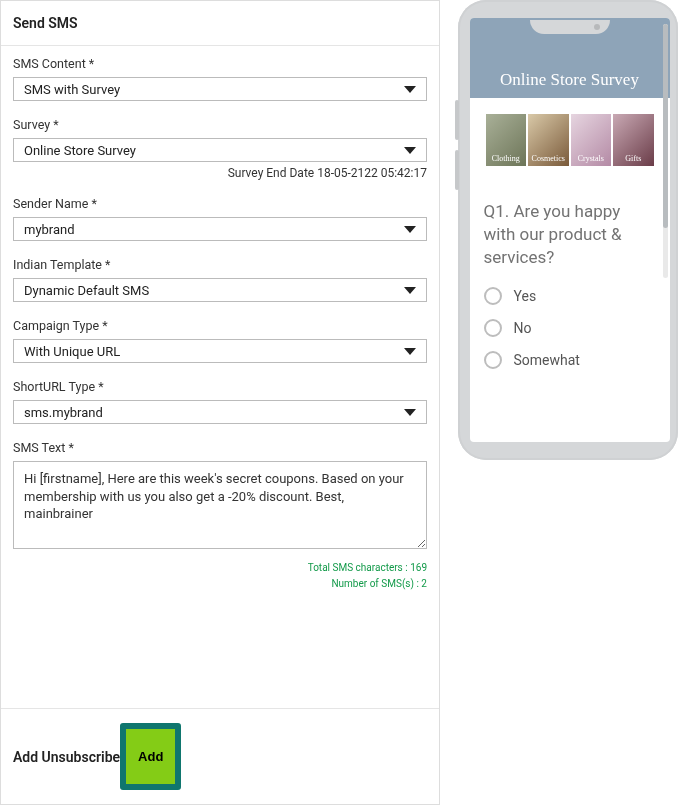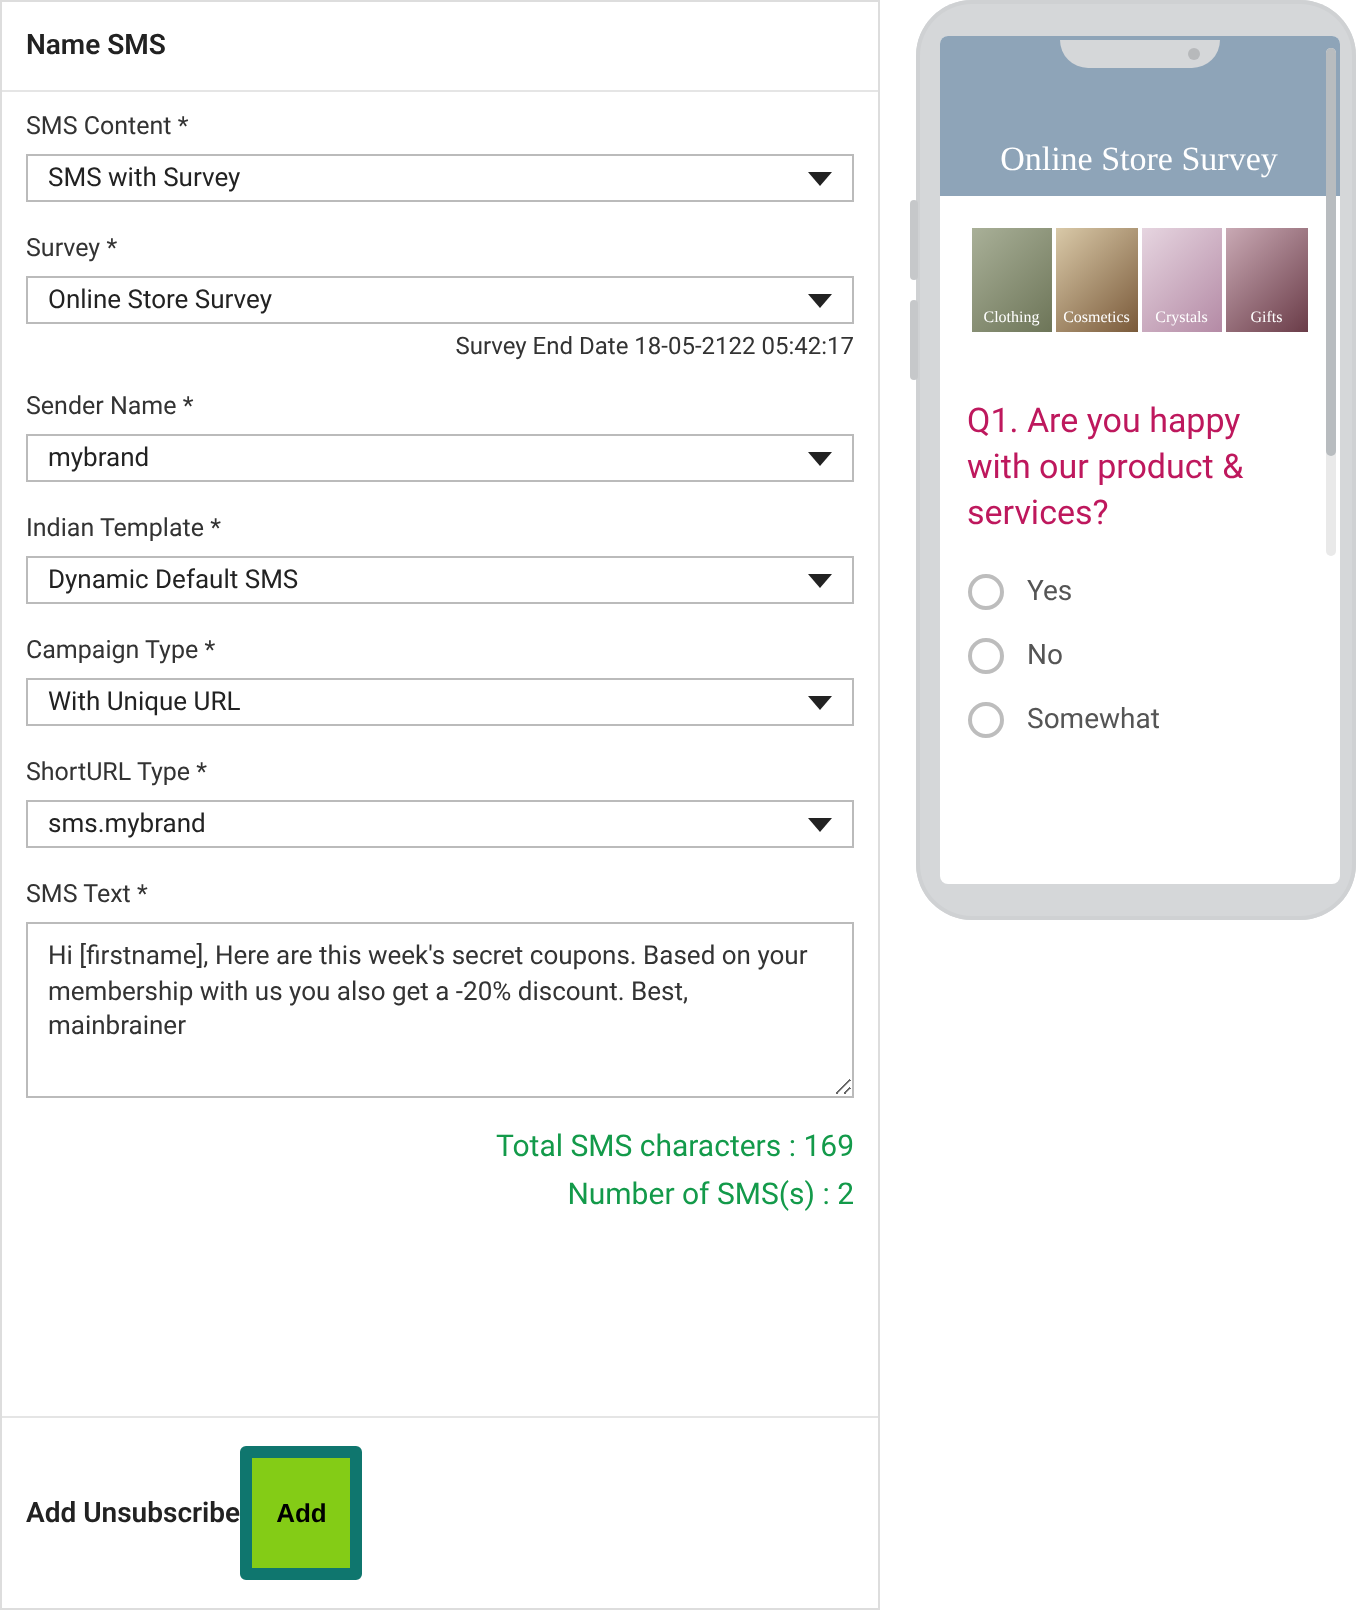--- a/index.html
+++ b/index.html
@@ -73,21 +73,21 @@
     padding: 8px 10px;
     font-size: 13px;
     font-family: inherit;
     resize: both;
     line-height: 1.35;
     color: #333;
   }
   .counts {
     text-align: right;
     color: #139a4a;
-    font-size: 15px;
+    font-size: 10px;
     margin-top: 8px;
     line-height: 1.6;
   }
   .footer-sec {
     border-top: 1px solid #e5e5e5;
     padding: 14px 12px;
     display: flex;
     align-items: center;
     justify-content: flex-start;
   }
@@ -196,21 +196,21 @@
     padding-bottom:3px;
   }
   .thumb.t1{background:linear-gradient(135deg,#a9b098,#6d7558);}
   .thumb.t2{background:linear-gradient(135deg,#d9c9a8,#7a5a3a);}
   .thumb.t3{background:linear-gradient(135deg,#e6d5e0,#b48aa5);}
   .thumb.t4{background:linear-gradient(135deg,#c9a9b4,#6a3c48);}
   .question-area {
     padding: 18px 14px;
   }
   .question-text {
-    color: #be185d;
+    color: #737373;
     font-size: 17px;
     line-height: 1.35;
     margin-bottom: 18px;
   }
   .opt {
     display:flex;
     align-items:center;
     gap:12px;
     margin-bottom: 14px;
   }
@@ -233,21 +233,21 @@
     background:#b8bcbf;
     border-radius:3px;
   }
 </style>
 </head>
 <body>
 
 <div class="layout">
 
   <div class="form-panel">
-    <div class="panel-header">Name SMS</div>
+    <div class="panel-header">Send SMS</div>
 
     <div class="panel-body">
 
       <div class="field-group">
         <label class="field-label">SMS Content *</label>
         <div class="select-wrap">
           <span class="sel-text">SMS with Survey</span>
           <span class="caret"></span>
         </div>
       </div>

